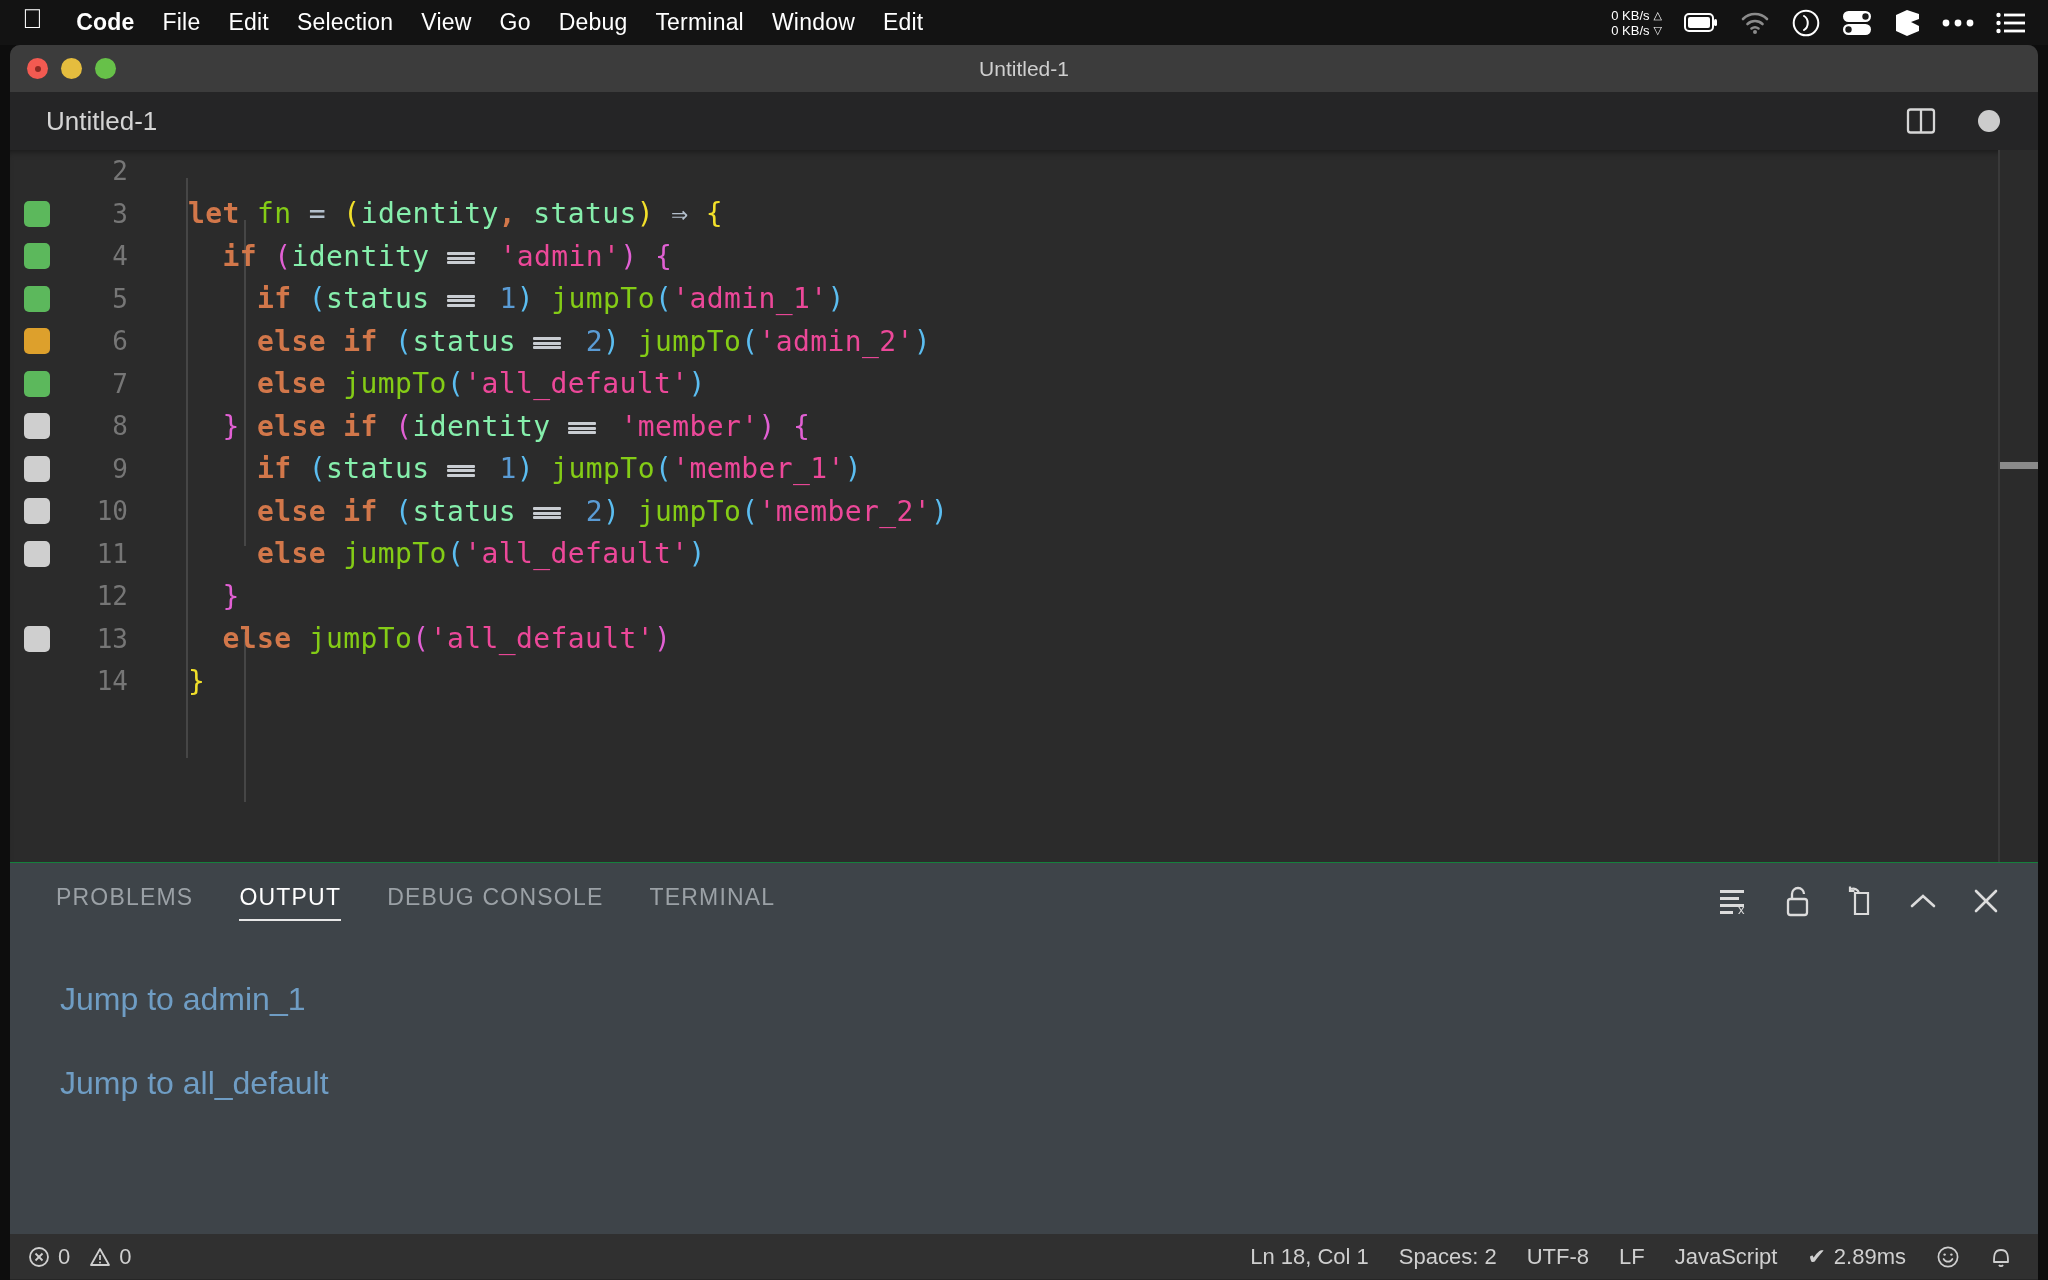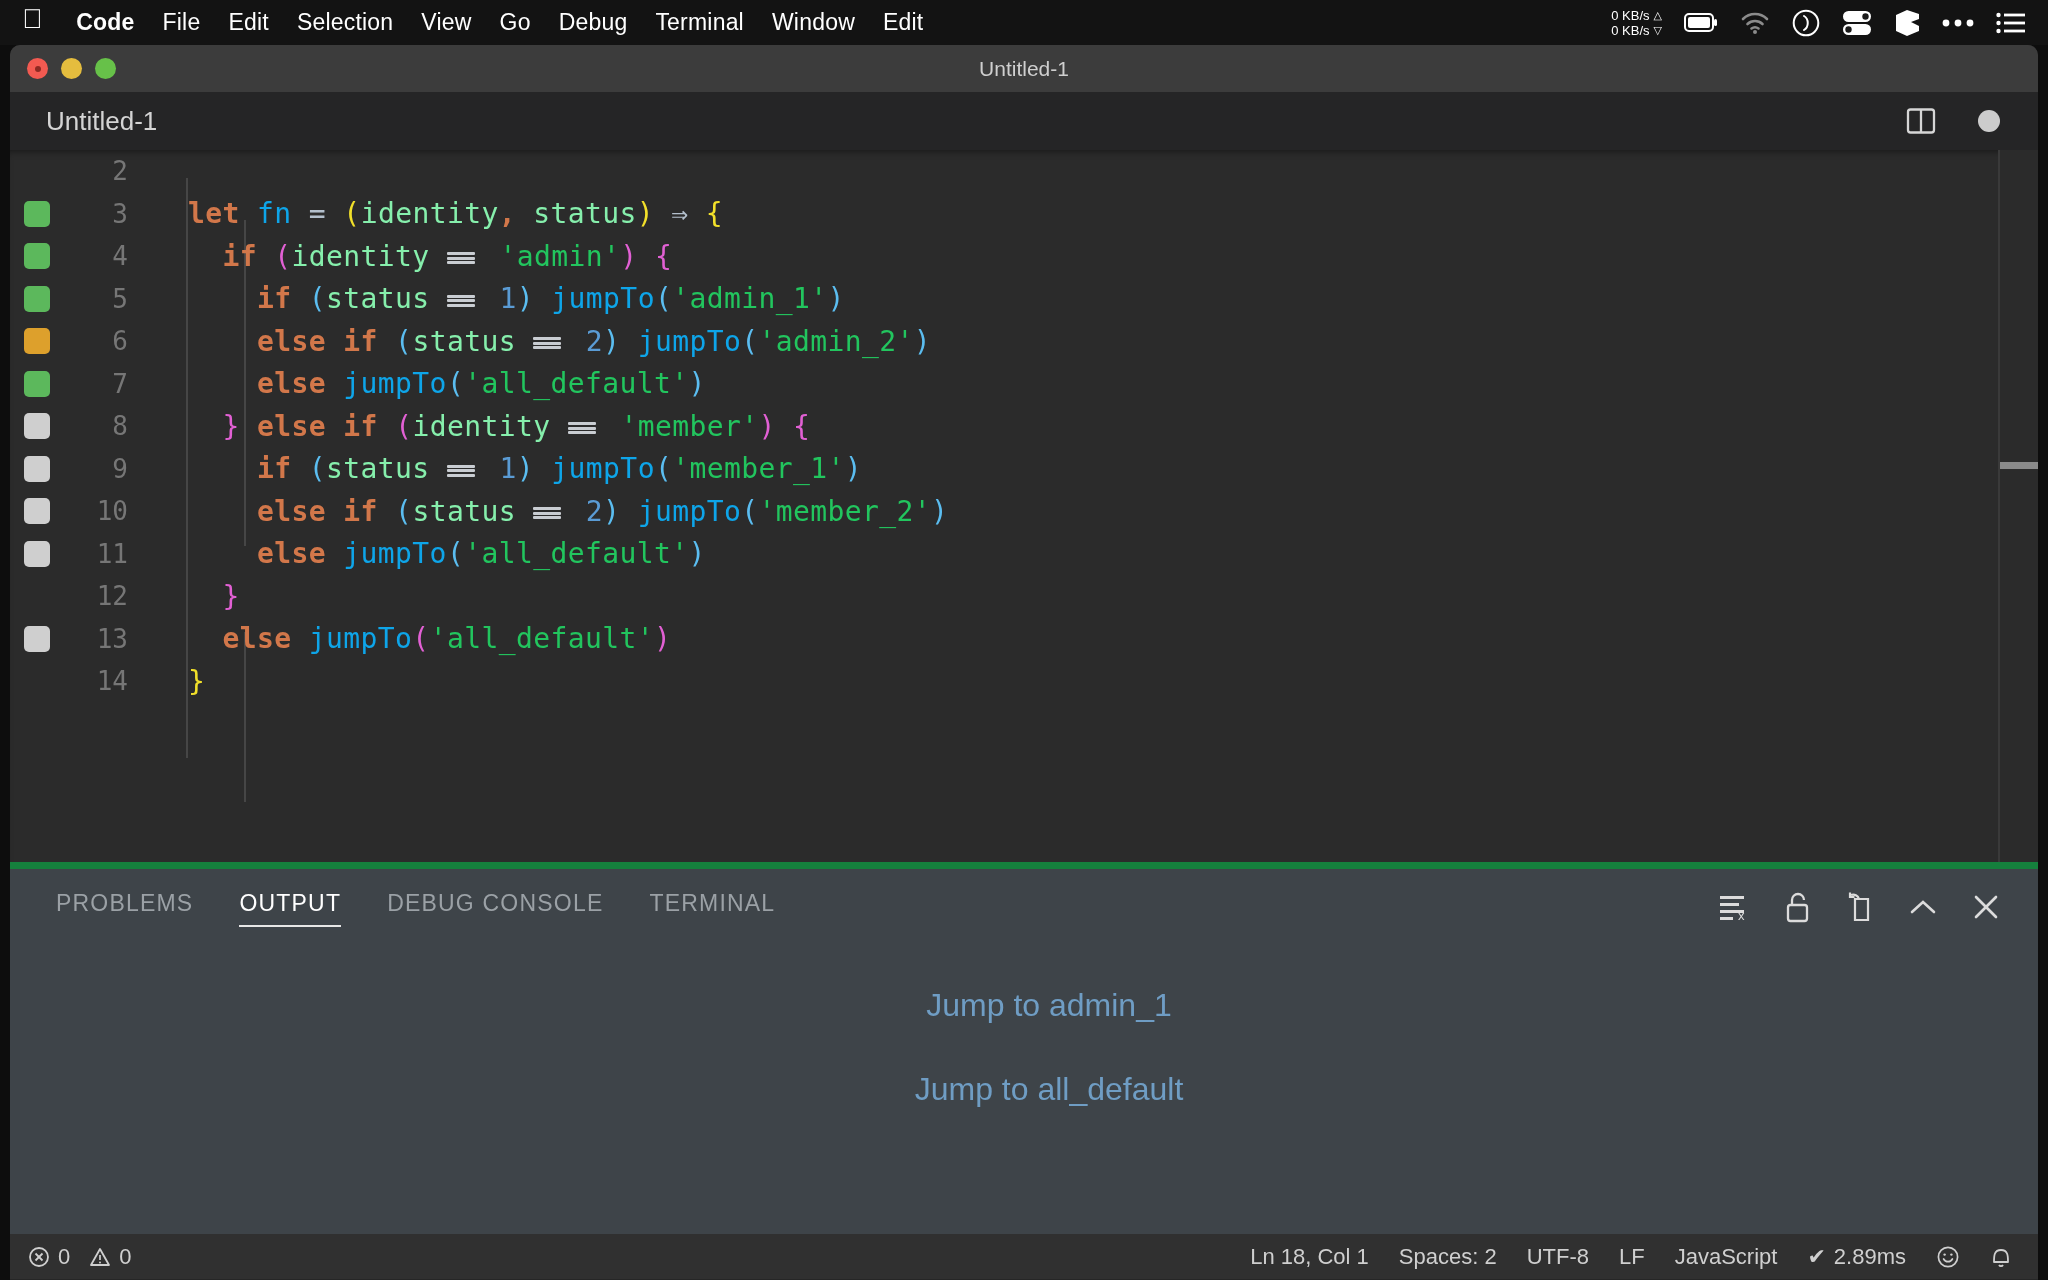--- a/index.html
+++ b/index.html
@@ -88,24 +88,24 @@
     font-size: 28px;
     white-space: pre;
     letter-spacing: .4px;
   }
   .indent-guides { position: absolute; left: 178px; top: 0; bottom: 0; }
   .iguide { position: absolute; top: 0; bottom: 0; width: 2px; background: #464646; }
 
   
   .t-kw      { color: #d2774a; font-weight: bold; }
   .t-let     { color: #d2774a; font-weight: bold; }
-  .t-fnname  { color: #0ea5e9; }
+  .t-fnname  { color: #84cc16; }
   .t-var     { color: #86efac; }
   .t-op      { color: #b3bfcc; }
-  .t-str     { color: #22c55e; }
+  .t-str     { color: #ec4899; }
   .t-num     { color: #5a9bd4; }
   .t-arrow   { color: #b3bfcc; }
   .b-yellow  { color: #f2e02a; }
   .b-pink    { color: #e260d4; }
   .b-blue    { color: #5bbdf0; }
 
   .eq3 { display:inline-block; width: 2.1ch; position: relative; vertical-align: middle;
          height: 1em; }
   .eq3 i { position:absolute; left:0; right: .45ch; height: 3px; background:#c9cdd2;
            border-radius: 1px; }
@@ -114,21 +114,21 @@
   .eq3 i:nth-child(3){ top: 0.62em; }
 
   .overview-ruler {
     position: absolute; right: 0; top: 0; bottom: 0; width: 40px;
     border-left: 2px solid #3a3a3a; background: #2b2b2b;
   }
   .ov-mark { position: absolute; left: 0; right: 0; height: 7px; background: #8a8a8a; }
 
   
   .panel { background: #3e4449; height: 372px; position: relative;
-           border-top: 7px solid #15803d; text-align: center; }
+           border-top: 1px solid #15803d; }
   .panel-head { height: 76px; display: flex; align-items: center; position: relative; }
   .ptab {
     font-size: 23px; color: #9ba1a6; letter-spacing: 1.2px;
     margin-left: 46px; padding-bottom: 8px; position: relative;
   }
   .ptab.active { color: #ffffff; }
   .ptab.active::after {
     content: ""; position: absolute; left: 0; right: 0; bottom: -2px;
     height: 2px; background: #e7e7e7;
   }

